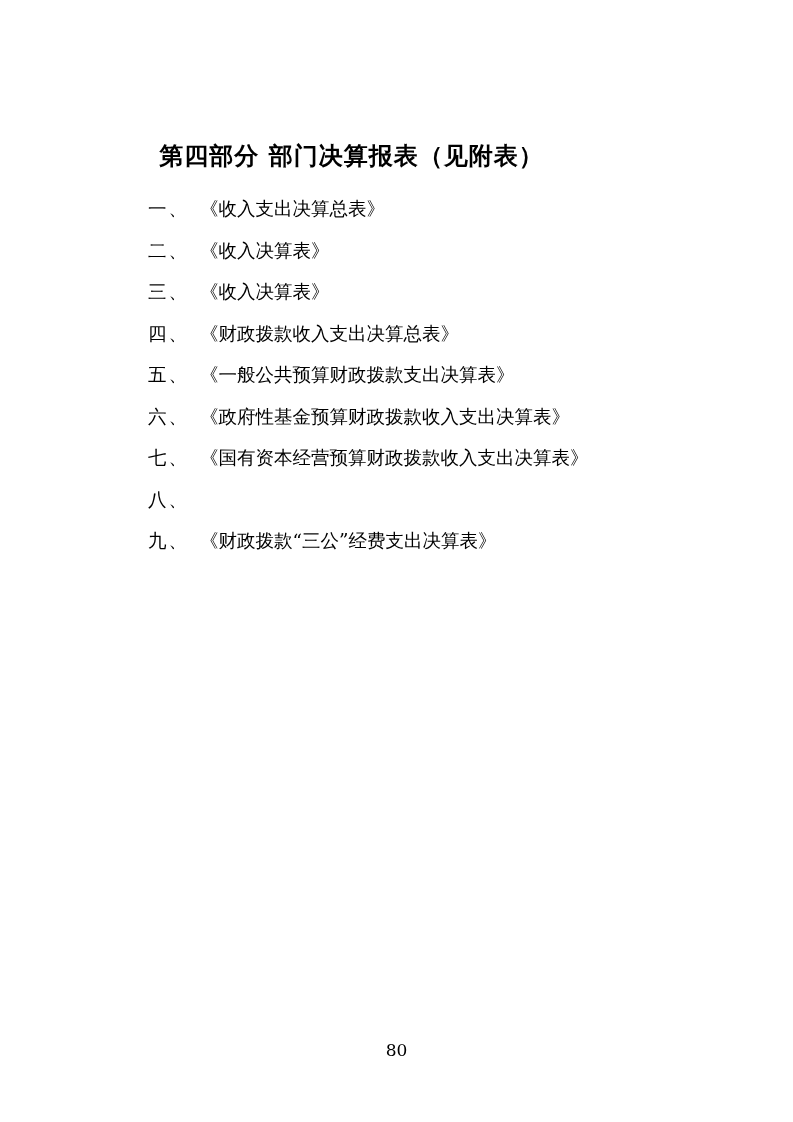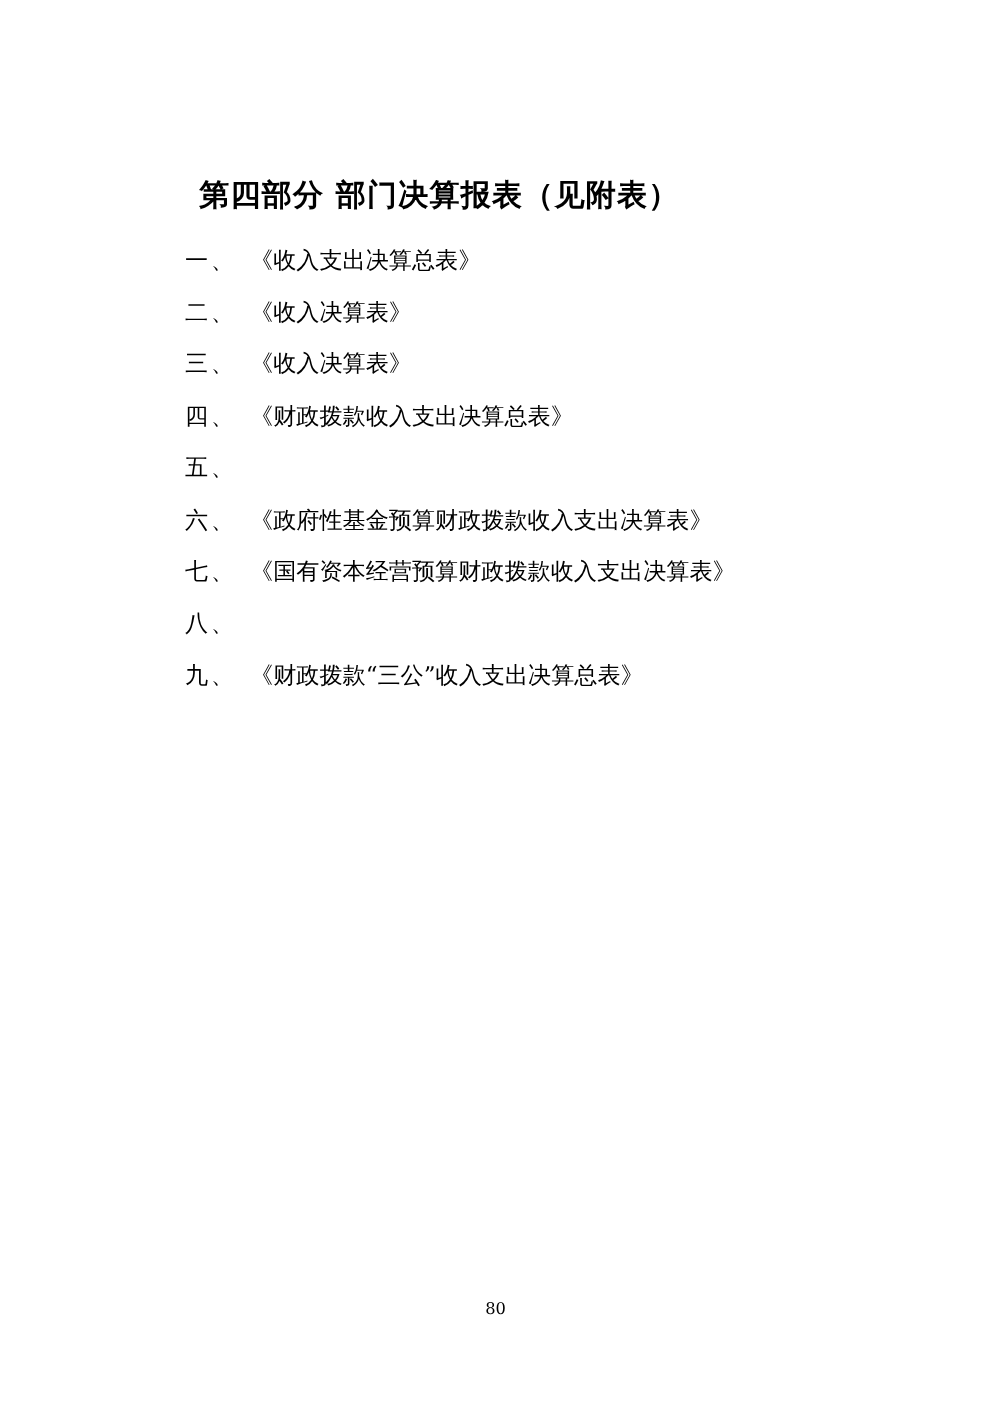--- a/index.html
+++ b/index.html
@@ -54,21 +54,21 @@
   }
   .item-text {
     display: inline-block;
   }
   .page-number {
     position: absolute;
     top: 1040px;
     left: 0;
     width: 793px;
     text-align: center;
-    font-size: 13px;
+    font-size: 17px;
     color: #000000;
     font-family: "DejaVu Serif", serif;
   }
 </style>
 </head>
 <body>
 
 <div class="page">
 
   <div class="doc-title">第四部分 部门决算报表（见附表）</div>
@@ -90,38 +90,39 @@
       <span class="item-text">《收入决算表》</span>
     </div>
 
     <div class="list-item">
       <span class="item-num">四、</span>
       <span class="item-text">《财政拨款收入支出决算总表》</span>
     </div>
 
     <div class="list-item">
       <span class="item-num">五、</span>
+      <span class="item-text">《一般公共预算财政拨款支出决算表》</span>
     </div>
 
     <div class="list-item">
       <span class="item-num">六、</span>
       <span class="item-text">《政府性基金预算财政拨款收入支出决算表》</span>
     </div>
 
     <div class="list-item">
       <span class="item-num">七、</span>
       <span class="item-text">《国有资本经营预算财政拨款收入支出决算表》</span>
     </div>
 
     <div class="list-item">
       <span class="item-num">八、</span>
     </div>
 
     <div class="list-item">
       <span class="item-num">九、</span>
-      <span class="item-text">《财政拨款“三公”收入支出决算总表》</span>
+      <span class="item-text">《财政拨款“三公”经费支出决算表》</span>
     </div>
 
   </div>
 
   <div class="page-number">80</div>
 
 </div>
 
 </body></html>

